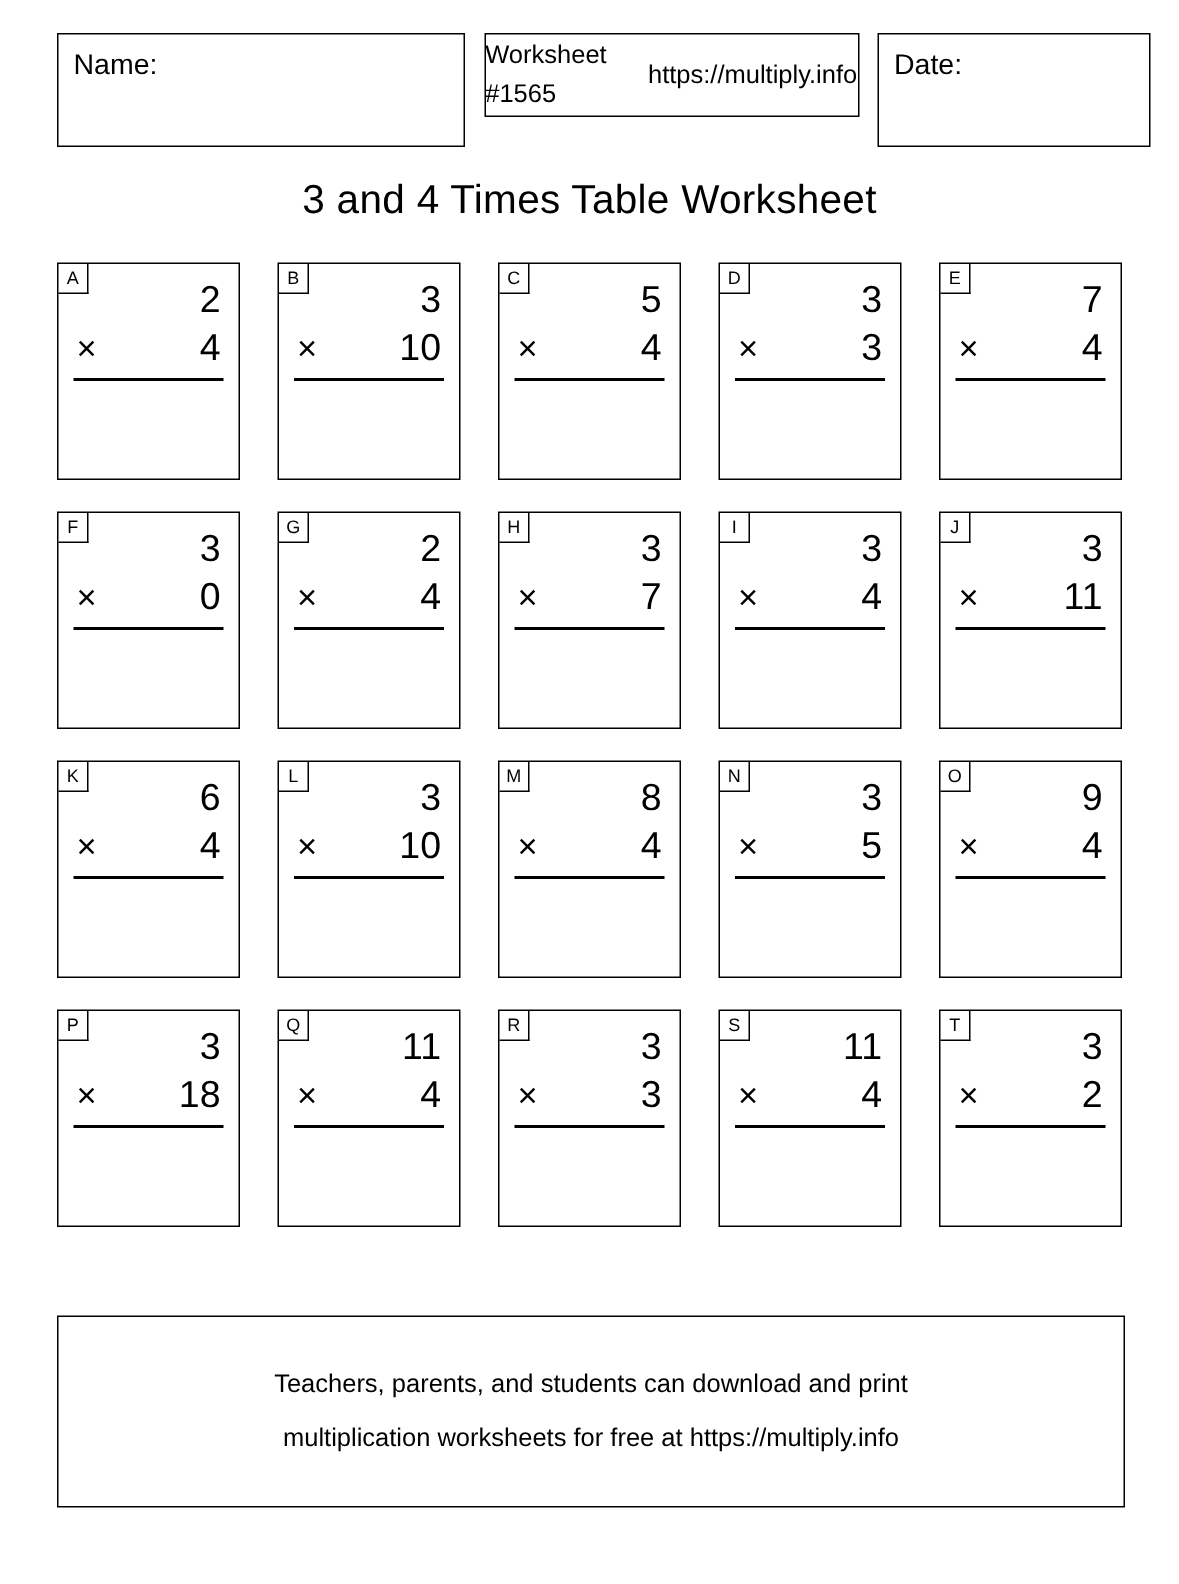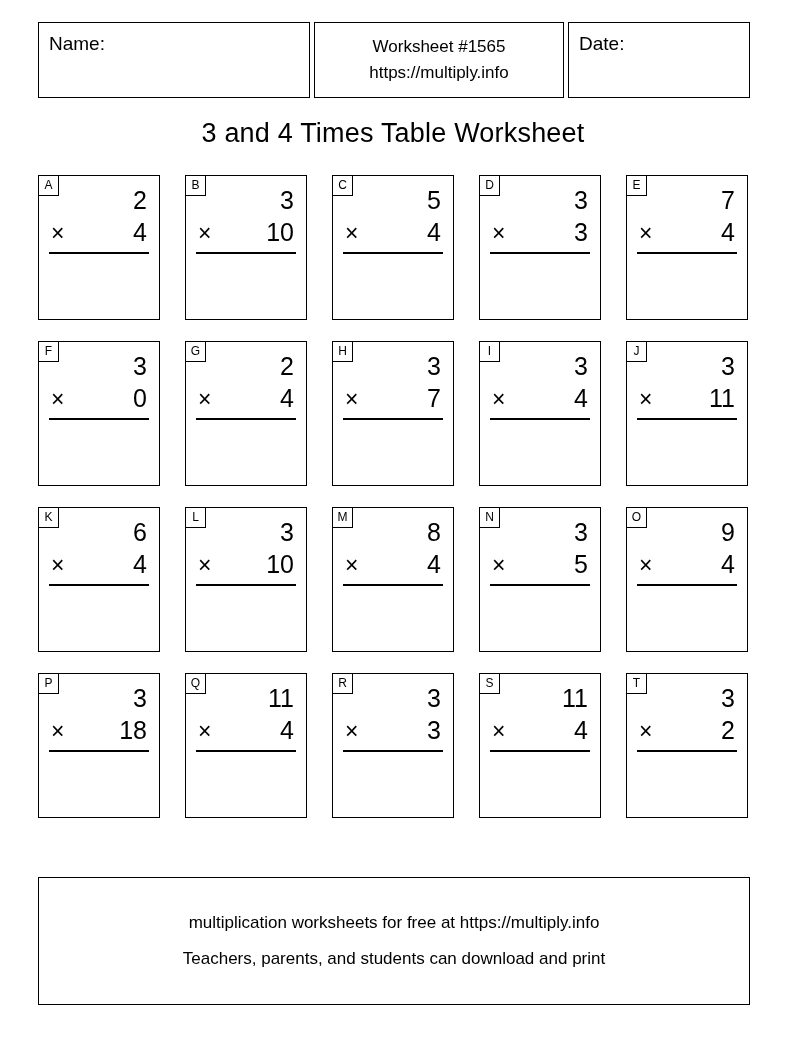--- a/index.html
+++ b/index.html
@@ -21,38 +21,38 @@
     width: 786px;
     height: 1056px;
     box-sizing: border-box;
   }
 
   
   .header {
     display: flex;
     align-items: flex-start;
     justify-content: space-between;
-    padding: 22px 36px 0 38px;
+    padding: 22px 19px 0 38px;
     box-sizing: border-box;
   }
   .name-box {
     width: 272px;
     height: 76px;
     border: 1px solid #000;
     box-sizing: border-box;
     padding: 10px 0 0 10px;
     font-size: 19px;
   }
   .title-box {
     width: 250px;
-    height: 76px;
+    height: 56px;
     border: 1px solid #000;
     box-sizing: border-box;
     display: flex;
-    flex-direction: column;
+    flex-direction: row;
     align-items: center;
     justify-content: center;
     font-size: 17px;
     line-height: 26px;
   }
   .date-box {
     width: 182px;
     height: 76px;
     border: 1px solid #000;
     box-sizing: border-box;
@@ -401,17 +401,17 @@
           <span class="op-sign">×</span>
           <span>2</span>
         </div>
       </div>
       <div class="rule"></div>
     </div>
 
   </div>
 
   <div class="footer">
+    <div>Teachers, parents, and students can download and print</div>
     <div>multiplication worksheets for free at https://multiply.info</div>
-    <div>Teachers, parents, and students can download and print</div>
   </div>
 
 </div>
 
 </body></html>

